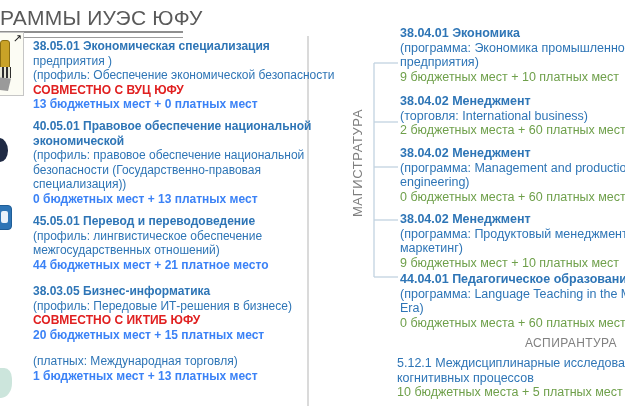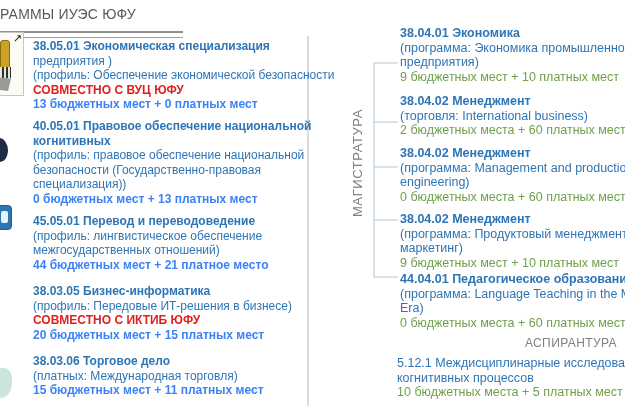--- a/index.html
+++ b/index.html
@@ -5,21 +5,21 @@
   html,body{margin:0;padding:0;}
   body{
     width:625px;height:416px;overflow:hidden;position:relative;
     background:#ffffff;
     font-family:"Liberation Sans","DejaVu Sans",sans-serif;
     -webkit-font-smoothing:antialiased;
   }
   .abs{position:absolute;}
   .title{
     left:0;top:6px;width:300px;
-    font-size:14px;color:#595959;letter-spacing:0.2px;white-space:nowrap;
+    font-size:21px;color:#595959;letter-spacing:0.2px;white-space:nowrap;
   }
   .title-rule{
     left:0;top:31px;width:183px;height:4px;
     border-top:2px solid #8f8f8f;border-bottom:1px solid #9c9c9c;
   }
   .col-divider{
     left:307px;top:36px;width:2px;height:370px;background:#dadada;
   }
   
   .block{position:absolute;}
@@ -78,21 +78,21 @@
 <div class="block" style="left:33px;top:39px;">
   <div class="line h">38.05.01 Экономическая специализация</div>
   <div class="line d">предприятия )</div>
   <div class="line d">(профиль: Обеспечение экономической безопасности</div>
   <div class="line r">СОВМЕСТНО С ВУЦ ЮФУ</div>
   <div class="line g">13 бюджетных мест + 0 платных мест</div>
 </div>
 
 <div class="block" style="left:33px;top:119px;">
   <div class="line h">40.05.01 Правовое обеспечение национальной</div>
-  <div class="line h">когнитивных</div>
+  <div class="line h">экономической</div>
   <div class="line d">(профиль: правовое обеспечение национальной</div>
   <div class="line d">безопасности (Государственно-правовая</div>
   <div class="line d">специализация))</div>
   <div class="line g">0 бюджетных мест + 13 платных мест</div>
 </div>
 
 <div class="block" style="left:33px;top:214px;">
   <div class="line h">45.05.01 Перевод и переводоведение</div>
   <div class="line d">(профиль: лингвистическое обеспечение</div>
   <div class="line d">межгосударственных отношений)</div>
@@ -100,23 +100,22 @@
 </div>
 
 <div class="block" style="left:33px;top:284px;">
   <div class="line h">38.03.05 Бизнес-информатика</div>
   <div class="line d">(профиль: Передовые ИТ-решения в бизнесе)</div>
   <div class="line r">СОВМЕСТНО С ИКТИБ ЮФУ</div>
   <div class="line g">20 бюджетных мест + 15 платных мест</div>
 </div>
 
 <div class="block" style="left:33px;top:354px;">
-  <div class="line h">38.03.06 Торговое дело</div>
   <div class="line d">(платных: Международная торговля)</div>
-  <div class="line g">15 бюджетных мест + 11 платных мест</div>
+  <div class="line g">1 бюджетных мест + 13 платных мест</div>
 </div>
 
 <div class="abs vlabel">МАГИСТРАТУРА</div>
 <svg class="abs bracket" width="28" height="222" viewBox="0 0 28 222">
   <g stroke="#C2D3E0" stroke-width="1.3" fill="none">
     <line x1="2" y1="3" x2="2" y2="217"></line>
     <line x1="2" y1="3" x2="26" y2="3"></line>
     <line x1="2" y1="62" x2="26" y2="62"></line>
     <line x1="2" y1="107" x2="26" y2="107"></line>
     <line x1="2" y1="160" x2="26" y2="160"></line>

